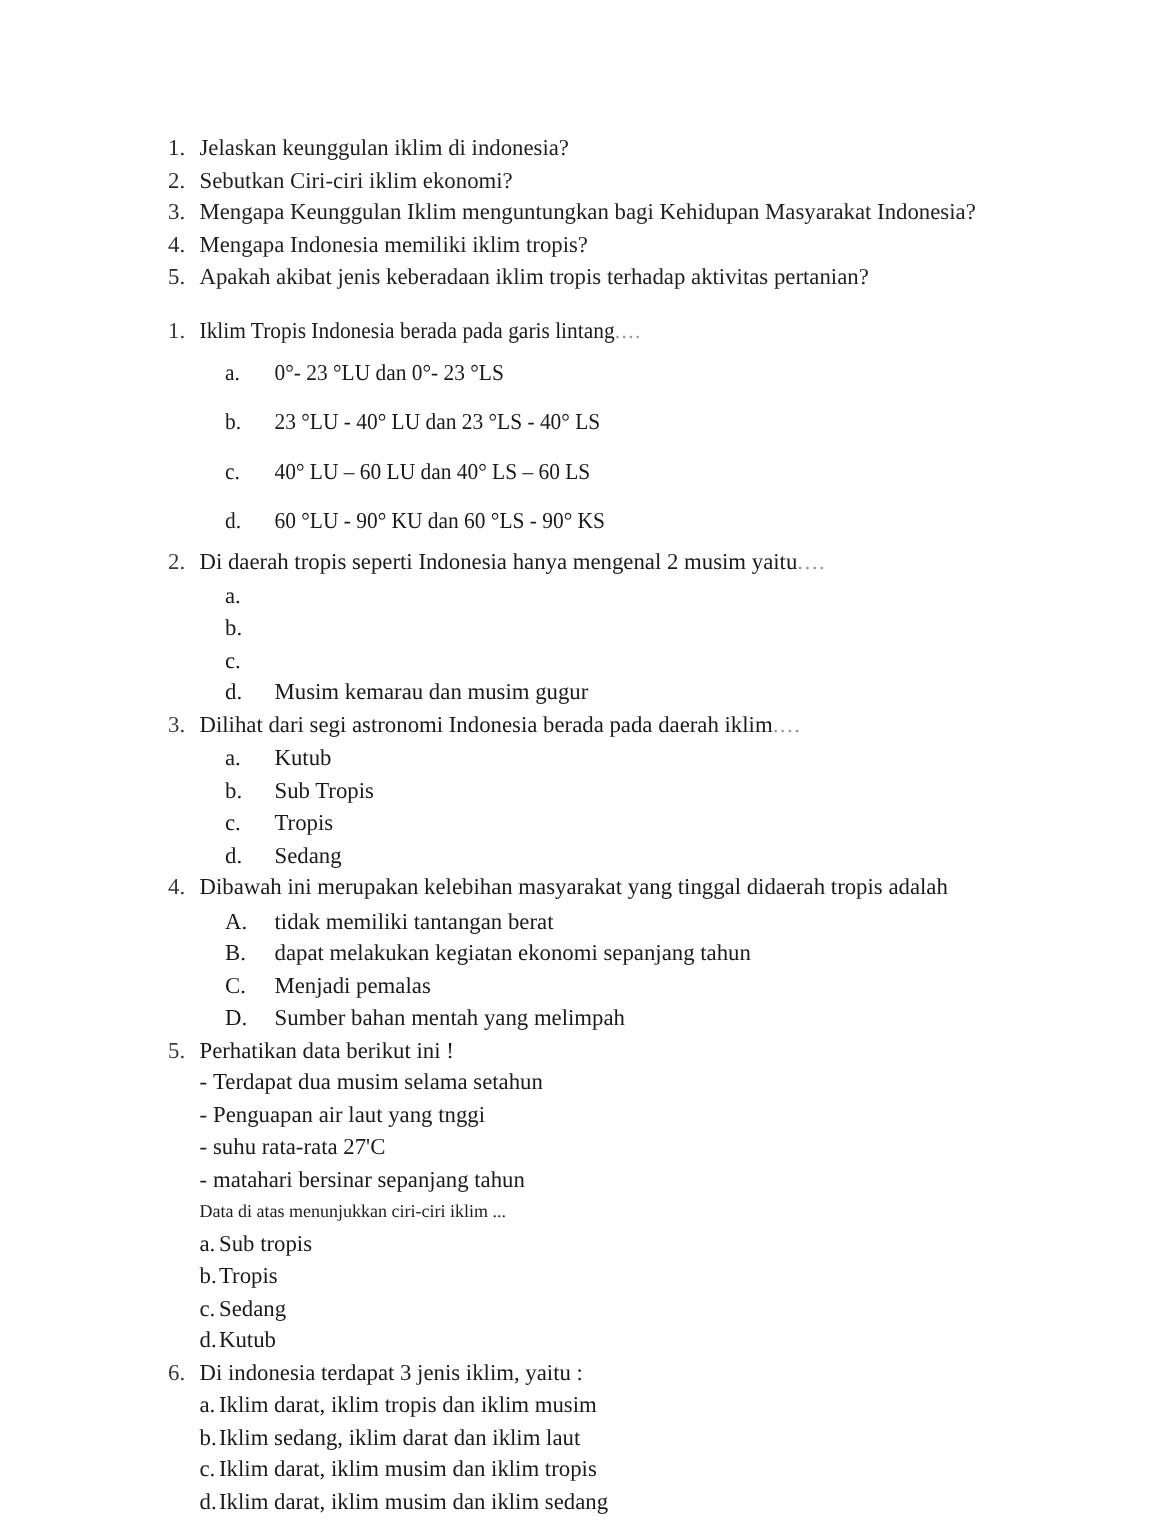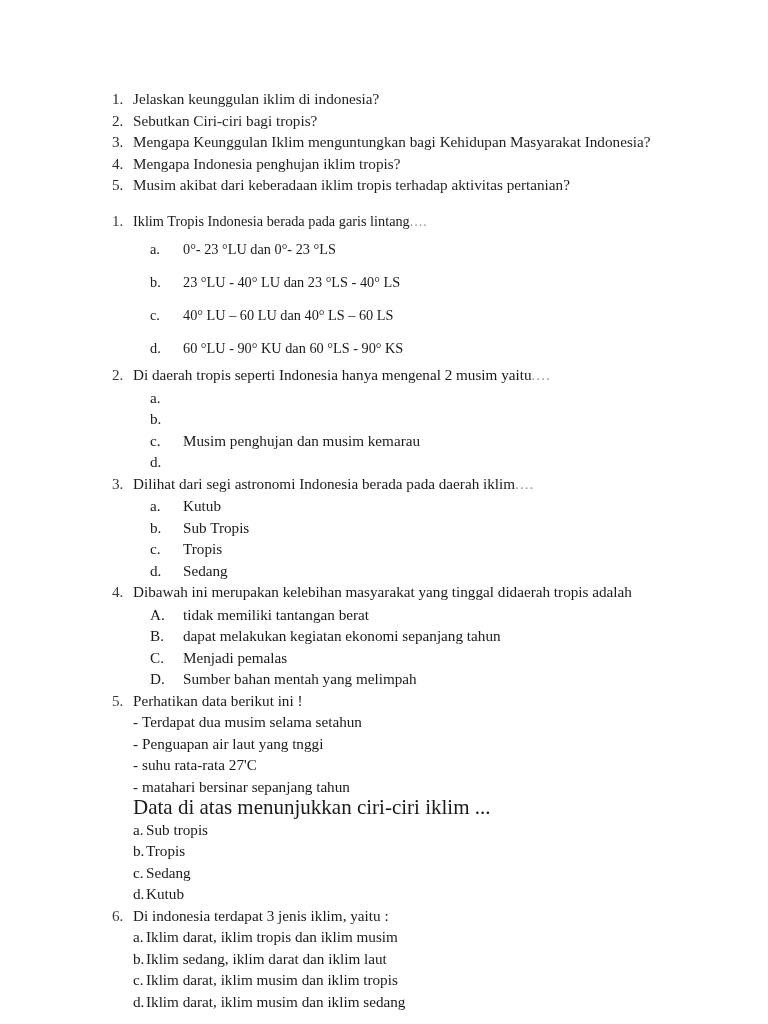--- a/index.html
+++ b/index.html
@@ -134,54 +134,54 @@
   }
   .data-dash {
     width: 9px;
     flex: 0 0 9px;
   }
   .data-text {
     flex: 1;
     font-family: Liberation Serif, serif;
   }
   .plain-row {
-    font-size: 21px;
+    font-size: 12px;
     line-height: 21.5px;
   }
 
   .q-body {
     padding-left: 21px;
   }
 </style>
 </head>
 <body>
 
 <div class="page">
   <div class="content">
 
     <ol class="essay-list">
       <li class="essay-item">
         <span class="essay-num">1.</span>
         <span class="essay-text">Jelaskan keunggulan iklim di indonesia?</span>
       </li>
       <li class="essay-item">
         <span class="essay-num">2.</span>
-        <span class="essay-text">Sebutkan Ciri-ciri bagi tropis?</span>
+        <span class="essay-text">Sebutkan Ciri-ciri iklim ekonomi?</span>
       </li>
       <li class="essay-item">
         <span class="essay-num">3.</span>
         <span class="essay-text">Mengapa Keunggulan Iklim menguntungkan bagi Kehidupan Masyarakat Indonesia?</span>
       </li>
       <li class="essay-item">
         <span class="essay-num">4.</span>
-        <span class="essay-text">Mengapa Indonesia penghujan iklim tropis?</span>
+        <span class="essay-text">Mengapa Indonesia memiliki iklim tropis?</span>
       </li>
       <li class="essay-item">
         <span class="essay-num">5.</span>
-        <span class="essay-text">Musim akibat dari keberadaan iklim tropis terhadap aktivitas pertanian?</span>
+        <span class="essay-text">Apakah akibat jenis keberadaan iklim tropis terhadap aktivitas pertanian?</span>
       </li>
     </ol>
 
     <div class="mc-block">
 
       <div class="mcq q-cond">
         <div class="q-line">
           <span class="q-num">1.</span>
           <span class="q-text"><span>Iklim Tropis Indonesia berada pada garis lintang</span><span class="ellipsis">....</span></span>
         </div>
@@ -212,24 +212,24 @@
         </div>
         <div class="opts-indent">
           <div class="opt-row">
             <span class="opt-letter">a.</span>
           </div>
           <div class="opt-row">
             <span class="opt-letter">b.</span>
           </div>
           <div class="opt-row">
             <span class="opt-letter">c.</span>
-            <span class="opt-text">Musim penghujan dan musim kemarau</span>
           </div>
           <div class="opt-row">
             <span class="opt-letter">d.</span>
+            <span class="opt-text">Musim kemarau dan musim gugur</span>
           </div>
         </div>
       </div>
 
       <div class="mcq">
         <div class="q-line">
           <span class="q-num">3.</span>
           <span class="q-text"><span>Dilihat dari segi astronomi Indonesia berada pada daerah iklim</span><span class="ellipsis">....</span></span>
         </div>
         <div class="opts-indent">

